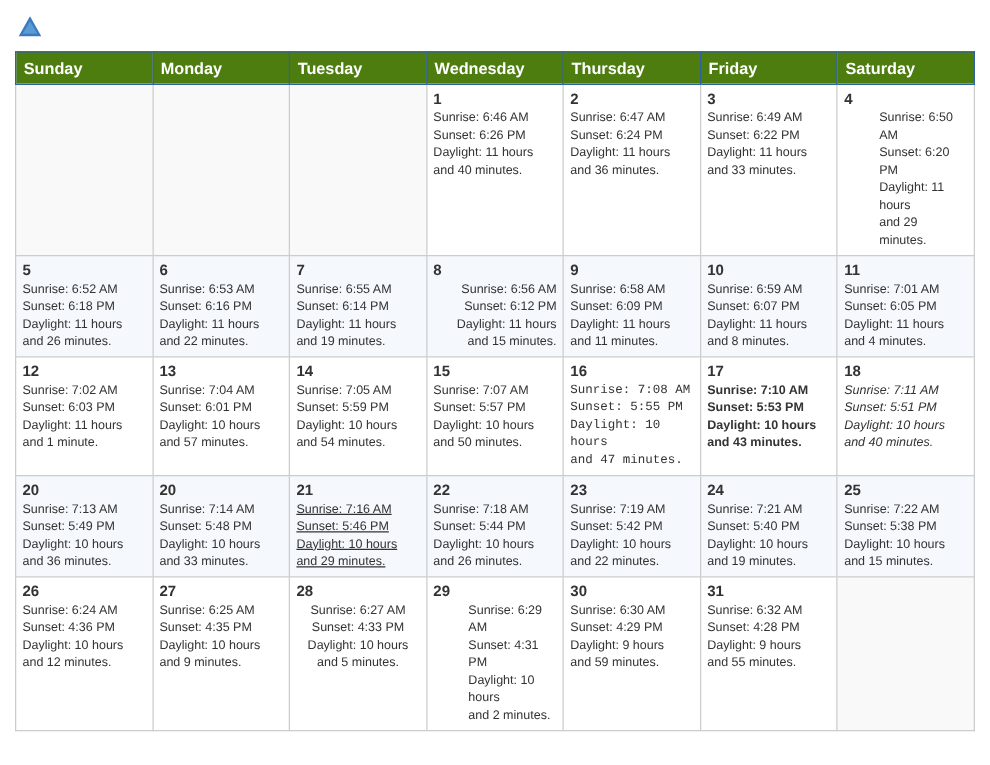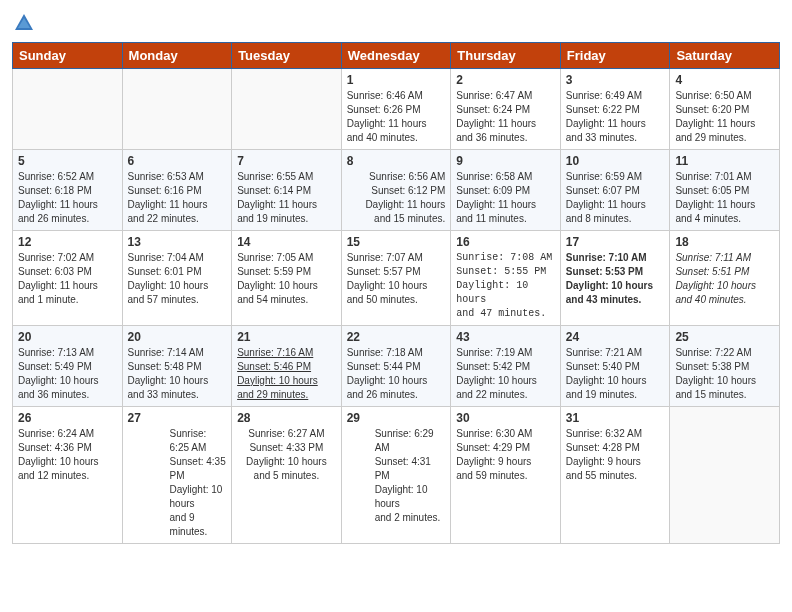--- a/index.html
+++ b/index.html
@@ -35,21 +35,21 @@
     .location {
       font-size: 14px;
       color: #555;
     }
     .calendar {
       width: 100%;
       border-collapse: collapse;
       border: 1px solid #ccc;
     }
     .calendar th {
-      background-color: #c2410c;
+      background-color: #4d7c0f;
       color: #fff;
       text-align: left;
       padding: 5px 6px;
       font-size: 13px;
       font-weight: bold;
       border: 1px solid #2e62a0;
     }
     .calendar td {
       vertical-align: top;
       padding: 4px 5px;
@@ -139,21 +139,21 @@
           </td>
           <td>
             <span class="day-number">3</span>
             <div class="day-info" style="white-space: pre-line;">Sunrise: 6:49 AM
 Sunset: 6:22 PM
 Daylight: 11 hours
 and 33 minutes.</div>
           </td>
           <td>
             <span class="day-number">4</span>
-            <div class="day-info" style="white-space: pre-line;">Sunrise: 6:50 AM
+            <div class="day-info" style="white-space: pre-line; margin-left: 28px;">Sunrise: 6:50 AM
 Sunset: 6:20 PM
 Daylight: 11 hours
 and 29 minutes.</div>
           </td>
         </tr>
         <tr>
           <td>
             <span class="day-number">5</span>
             <div class="day-info" style="white-space: pre-line;">Sunrise: 6:52 AM
 Sunset: 6:18 PM
@@ -277,21 +277,21 @@
 and 29 minutes.</div>
           </td>
           <td>
             <span class="day-number">22</span>
             <div class="day-info" style="white-space: pre-line;">Sunrise: 7:18 AM
 Sunset: 5:44 PM
 Daylight: 10 hours
 and 26 minutes.</div>
           </td>
           <td>
-            <span class="day-number">43</span>
+            <span class="day-number">23</span>
             <div class="day-info" style="white-space: pre-line;">Sunrise: 7:19 AM
 Sunset: 5:42 PM
 Daylight: 10 hours
 and 22 minutes.</div>
           </td>
           <td>
             <span class="day-number">24</span>
             <div class="day-info" style="white-space: pre-line;">Sunrise: 7:21 AM
 Sunset: 5:40 PM
 Daylight: 10 hours
@@ -308,21 +308,21 @@
         <tr>
           <td>
             <span class="day-number">26</span>
             <div class="day-info" style="white-space: pre-line;">Sunrise: 6:24 AM
 Sunset: 4:36 PM
 Daylight: 10 hours
 and 12 minutes.</div>
           </td>
           <td>
             <span class="day-number">27</span>
-            <div class="day-info" style="white-space: pre-line; margin-left: 42px;">Sunrise: 6:25 AM
+            <div class="day-info" style="white-space: pre-line;">Sunrise: 6:25 AM
 Sunset: 4:35 PM
 Daylight: 10 hours
 and 9 minutes.</div>
           </td>
           <td>
             <span class="day-number">28</span>
             <div class="day-info" style="white-space: pre-line; text-align: center;">Sunrise: 6:27 AM
 Sunset: 4:33 PM
 Daylight: 10 hours
 and 5 minutes.</div>

